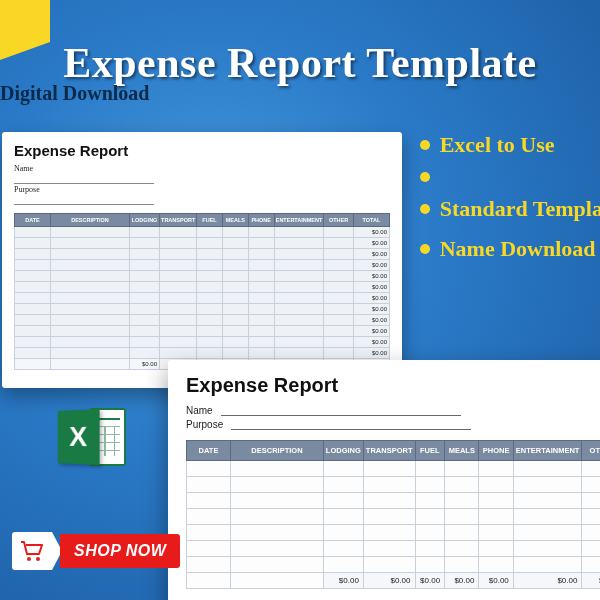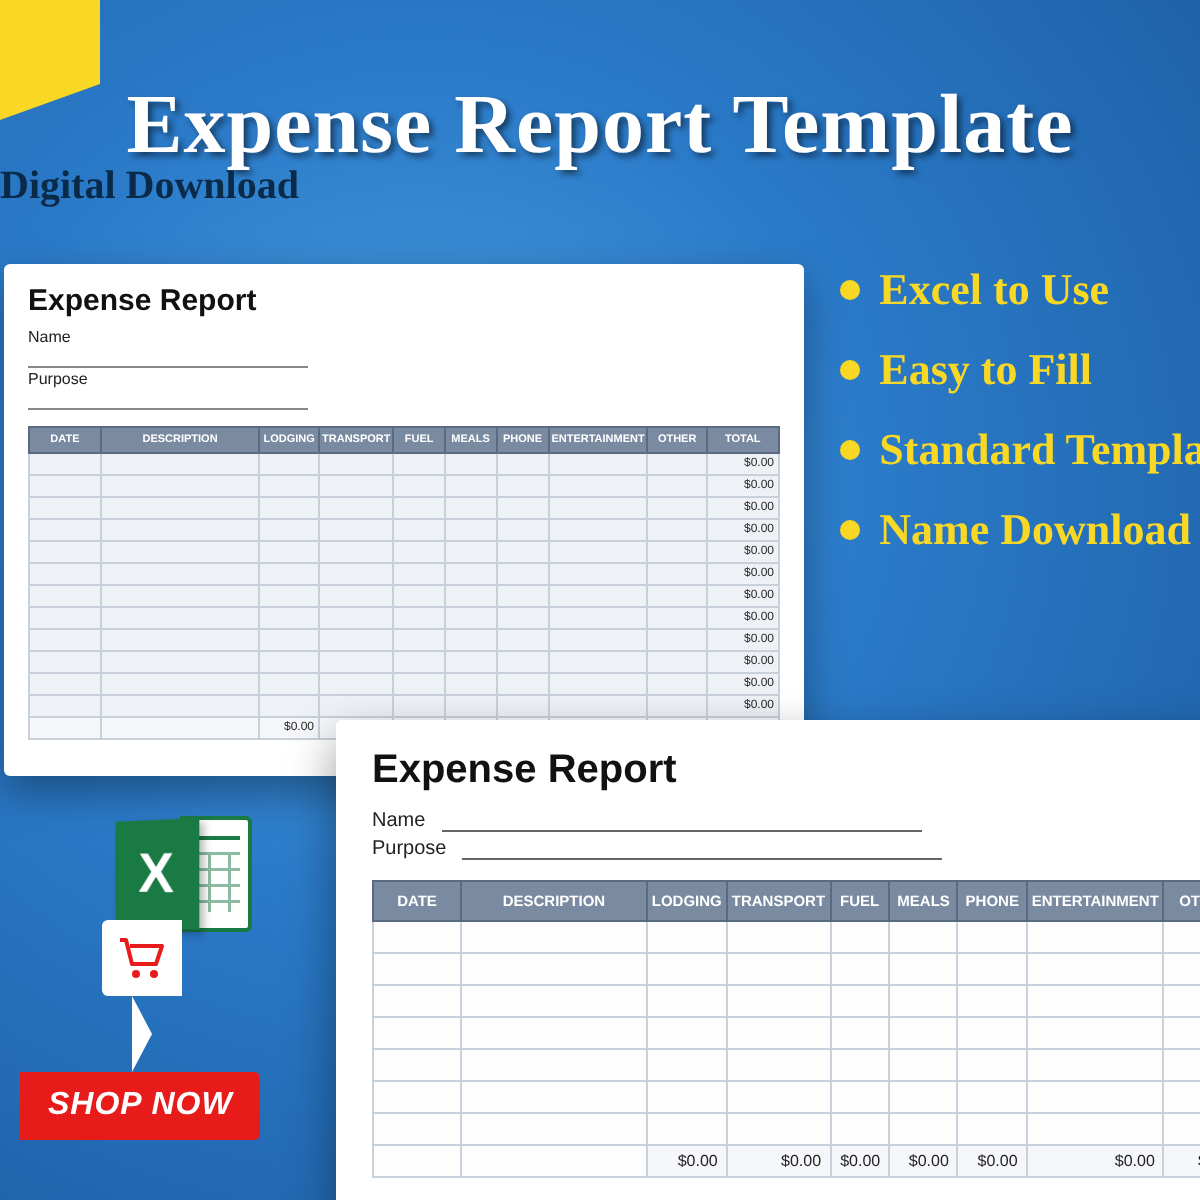--- a/index.html
+++ b/index.html
@@ -58,21 +58,21 @@
     width: 400px;
     background: #fff;
     box-shadow: 0 8px 20px rgba(0,0,0,0.35);
     border-radius: 3px;
     padding: 10px 12px 18px 12px;
   }
   .report1 .r-title {
     font-size: 15px; font-weight: bold; color: #111;
     margin-bottom: 4px;
   }
-  .report1 .r-meta { font-size: 8px; color: #222; line-height: 1.4; }
+  .report1 .r-meta { font-size: 8px; color: #222; line-height: 1.4; font-family: Liberation Serif, serif; }
   .report1 .r-meta .line { display: block; border-bottom: 0.5px solid #888; width: 140px; height: 9px; margin-top: 1px; }
   .report1 table {
     border-collapse: collapse; width: 100%; margin-top: 8px;
     font-size: 6px;
   }
   .report1 th {
     background: #7a8aa0; color: #fff;
     padding: 3px 1px; font-weight: bold;
     border: 0.5px solid #5a6a80;
     font-size: 5.5px;
@@ -126,21 +126,21 @@
     background: #7a8aa0; color: #fff; padding: 5px 2px;
     border: 1px solid #5a6a80; font-size: 7.5px; font-weight: bold;
   }
   .report2 td { border: 1px solid #c8d0dc; height: 16px; background: #fdfdfd; }
   .report2 tr:last-child td { height: 16px; }
   .report2 td.total2 { text-align: right; padding-right: 4px; color: #222; background:#f5f7fa; }
   
   .shop-now {
     position: absolute;
     left: 12px; bottom: 30px;
-    display: flex; align-items: center; flex-direction: column;
+    display: flex; align-items: center;
   }
   .cart {
     width: 40px; height: 38px; background: #fff;
     border-radius: 3px 0 0 3px;
     display:flex; align-items:center; justify-content:center;
     position: relative;
   }
   .arrow-r {
     width: 0; height: 0;
     border-top: 19px solid transparent;
@@ -165,21 +165,20 @@
 <div class="main-title">Expense Report Template</div>
 <div class="subtitle">Digital Download</div>
 
 <ul class="features">
   <li>
       <span class="bullet"></span>
       <span>Excel to Use</span>
     </li>
   <li>
       <span class="bullet"></span>
-      <span>Easy  to Fill</span>
     </li>
   <li>
       <span class="bullet"></span>
       <span>Standard Template</span>
     </li>
   <li>
       <span class="bullet"></span>
       <span>Name Download</span>
     </li>
 </ul>

